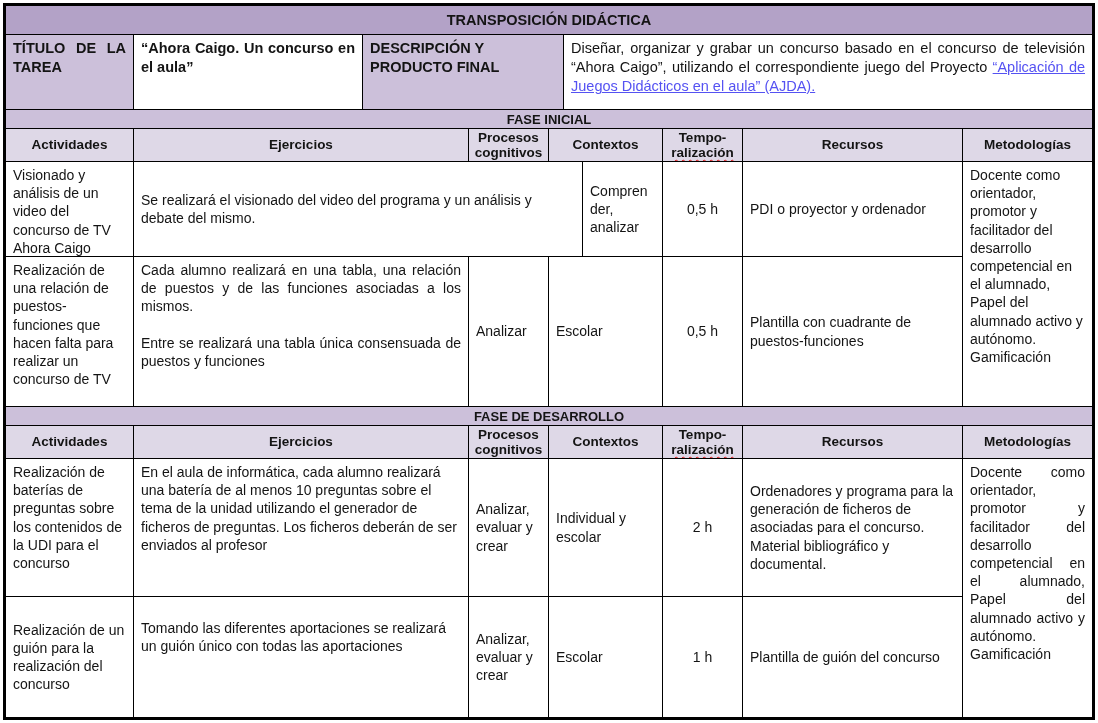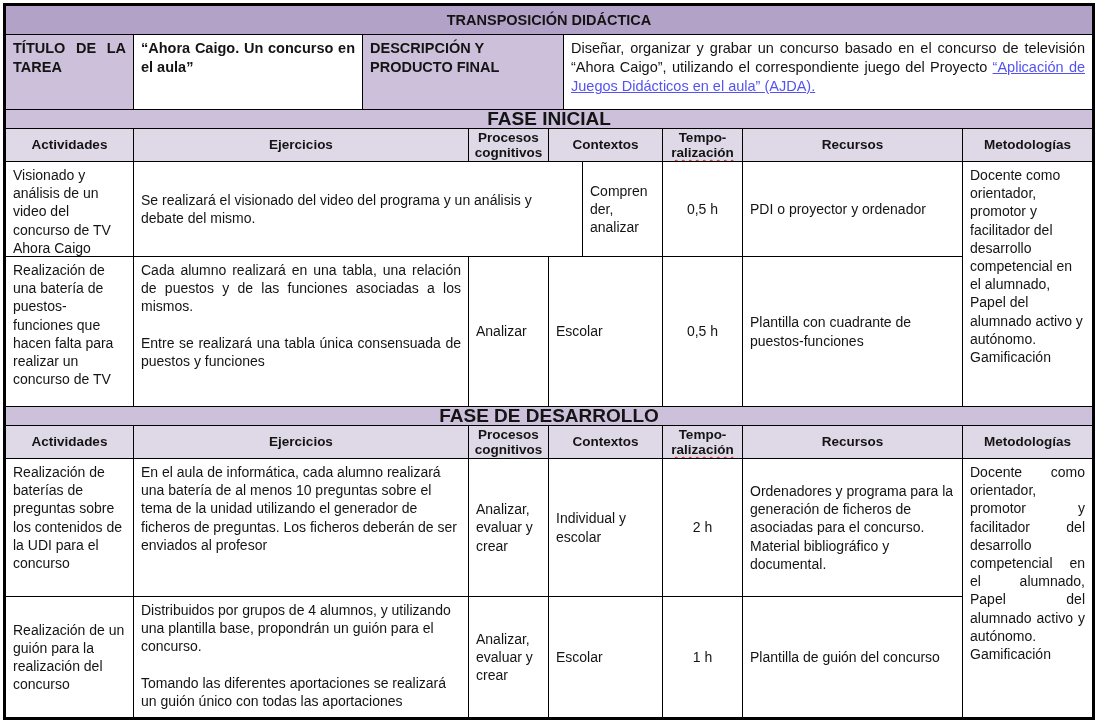--- a/index.html
+++ b/index.html
@@ -10,21 +10,21 @@
     --squiggle:#e01010;
     --bc:#000;
   }
   html,body{margin:0;padding:0;background:#fff;}
   body{font-family:"Liberation Sans", sans-serif; color:#141414; -webkit-font-smoothing:antialiased;}
   .page{width:910px;height:723px;box-sizing:border-box;padding:3px;}
   .tbl{box-sizing:border-box;width:1092px;border:3px solid var(--bc);}
   .band{box-sizing:border-box;display:flex;align-items:center;justify-content:center;
         font-weight:bold;overflow:hidden;}
   .band-dark{background:var(--band-dark);height:28px;font-size:14.5px;}
-  .band-mid{background:var(--band-mid);height:19px;font-size:19px;border-top:1.5px solid var(--bc);}
+  .band-mid{background:var(--band-mid);height:19px;font-size:13px;border-top:1.5px solid var(--bc);}
   .row{display:flex;align-items:stretch;box-sizing:border-box;}
   .bt{border-top:1.5px solid var(--bc);}
   .cell{box-sizing:border-box;border-left:1.5px solid var(--bc);padding:3px 7px;
         overflow:hidden;display:flex;flex-direction:column;justify-content:center;
         font-size:14px;line-height:1.3;}
   .cell:first-child{border-left:none;}
   .v-top{justify-content:flex-start;padding-top:4px;}
   .t-c{text-align:center;}
   .t-j{text-align:justify;}
   .bold{font-weight:bold;}
@@ -99,21 +99,21 @@
     <div class="sect-body">
       <div class="sect-left">
         <div class="row r1a">
           <div class="cell c-act v-top">Visionado y análisis de un video del concurso de TV Ahora Caigo</div>
           <div class="cell c-eje">Se realizará el visionado del video del programa y un análisis y debate del mismo.</div>
           <div class="cell c-proc">Comprender, analizar</div>
           <div class="cell c-temp t-c">0,5 h</div>
           <div class="cell c-rec">PDI o proyector y ordenador</div>
         </div>
         <div class="row r2a bt">
-          <div class="cell c-act v-top">Realización de una batería de puestos-funciones que hacen falta para realizar un concurso de TV</div>
+          <div class="cell c-act v-top">Realización de una relación de puestos-funciones que hacen falta para realizar un concurso de TV</div>
           <div class="cell c-eje v-top t-j">
             <p>Cada alumno realizará en una tabla, una relación de puestos y de las funciones asociadas a los mismos.</p>
             <p class="gap">Entre se realizará una tabla única consensuada de puestos y funciones</p>
           </div>
           <div class="cell c-proc">Analizar</div>
           <div class="cell c-ctx">Escolar</div>
           <div class="cell c-temp t-c">0,5 h</div>
           <div class="cell c-rec">Plantilla con cuadrante de puestos-funciones</div>
         </div>
       </div>
@@ -146,21 +146,20 @@
           <div class="cell c-ctx">Individual y escolar</div>
           <div class="cell c-temp t-c">2 h</div>
           <div class="cell c-rec">
             <p>Ordenadores y programa para la generación de ficheros de asociadas para el concurso.</p>
             <p>Material bibliográfico y documental.</p>
           </div>
         </div>
         <div class="row r2b bt">
           <div class="cell c-act">Realización de un guión para la realización del concurso</div>
           <div class="cell c-eje v-top">
-            <p>Distribuidos por grupos de 4 alumnos, y utilizando una plantilla base, propondrán un guión para el concurso.</p>
             <p class="gap">Tomando las diferentes aportaciones se realizará un guión único con todas las aportaciones</p>
           </div>
           <div class="cell c-proc">Analizar, evaluar y crear</div>
           <div class="cell c-ctx">Escolar</div>
           <div class="cell c-temp t-c">1 h</div>
           <div class="cell c-rec">Plantilla de guión del concurso</div>
         </div>
       </div>
       <div class="cell c-met met-span v-top t-j">Docente como orientador, promotor y facilitador del desarrollo competencial en el alumnado, Papel del alumnado activo y autónomo. Gamificación</div>
     </div>

